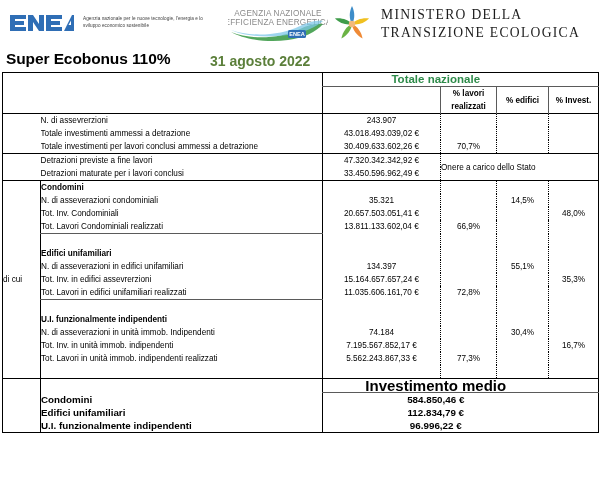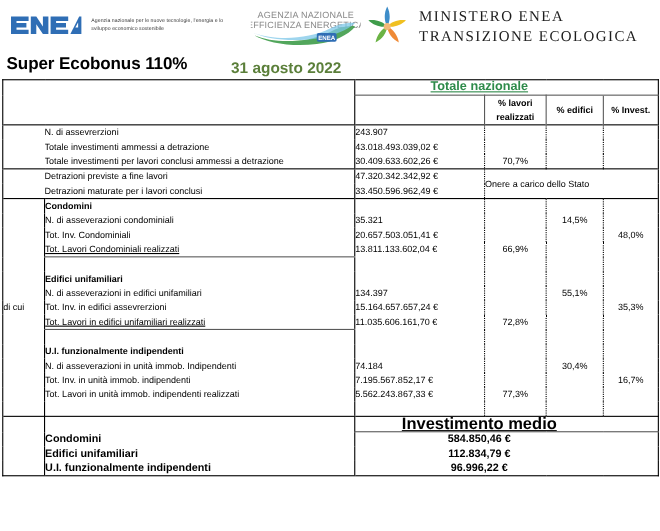--- a/index.html
+++ b/index.html
@@ -111,27 +111,27 @@
   col.c-val     { width: 118px; }
   col.c-lav     { width: 56px; }
   col.c-edif    { width: 52px; }
   col.c-inv     { width: 50px; }
 
   
   .bt-thick { border-top: 1.6px solid #000; }
   .bb-thick { border-bottom: 1.6px solid #000; }
   .bl-thick { border-left: 1.6px solid #000; }
   .br-thick { border-right: 1.6px solid #000; margin-left: 22px; }
-  .bb-thin  { border-bottom: 0.8px solid #5a5a5a; text-decoration: underline; }
+  .bb-thin  { border-bottom: 0.8px solid #5a5a5a; }
   .bl-thin  { border-left: 0.8px solid #5a5a5a; }
   .br-dot   { border-right: 1px dotted #000; }
 
   .lbl      { padding-left: 4px; }
   .lbl-ind  { padding-left: 4px; }
-  .num      { text-align: left; padding-right: 4px; }
+  .num      { text-align: center; padding-right: 4px; }
   .ctr      { text-align: center; }
   .grp-head { font-weight: bold; padding-left: 4px; }
 
   .tot-naz {
     text-align: center;
     color: #2e8b4a;
     font-weight: bold;
     font-size: 11.5px;
     height: 17px;
     line-height: 17px;
@@ -214,21 +214,21 @@
         <g transform="rotate(216)">
           <path d="M0 0 C 3 -5, 3 -12, 0 -18 C -3 -12, -3 -5, 0 0 Z" fill="#6bb345"></path>
         </g>
         <g transform="rotate(288)">
           <path d="M0 0 C 3 -5, 3 -12, 0 -18 C -3 -12, -3 -5, 0 0 Z" fill="#3f9c4a"></path>
         </g>
         <circle cx="0" cy="0" r="3.2" fill="#f3b97a"></circle>
       </g>
     </svg>
     <div>
-      <div class="mite-text">MINISTERO ENEA</div>
+      <div class="mite-text">MINISTERO DELLA</div>
       <div class="mite-text">TRANSIZIONE ECOLOGICA</div>
     </div>
   </div>
 </div>
 
 <div class="titlerow">
   <div class="title-main">Super Ecobonus 110%</div>
   <div class="title-date">31 agosto 2022</div>
 </div>
 

